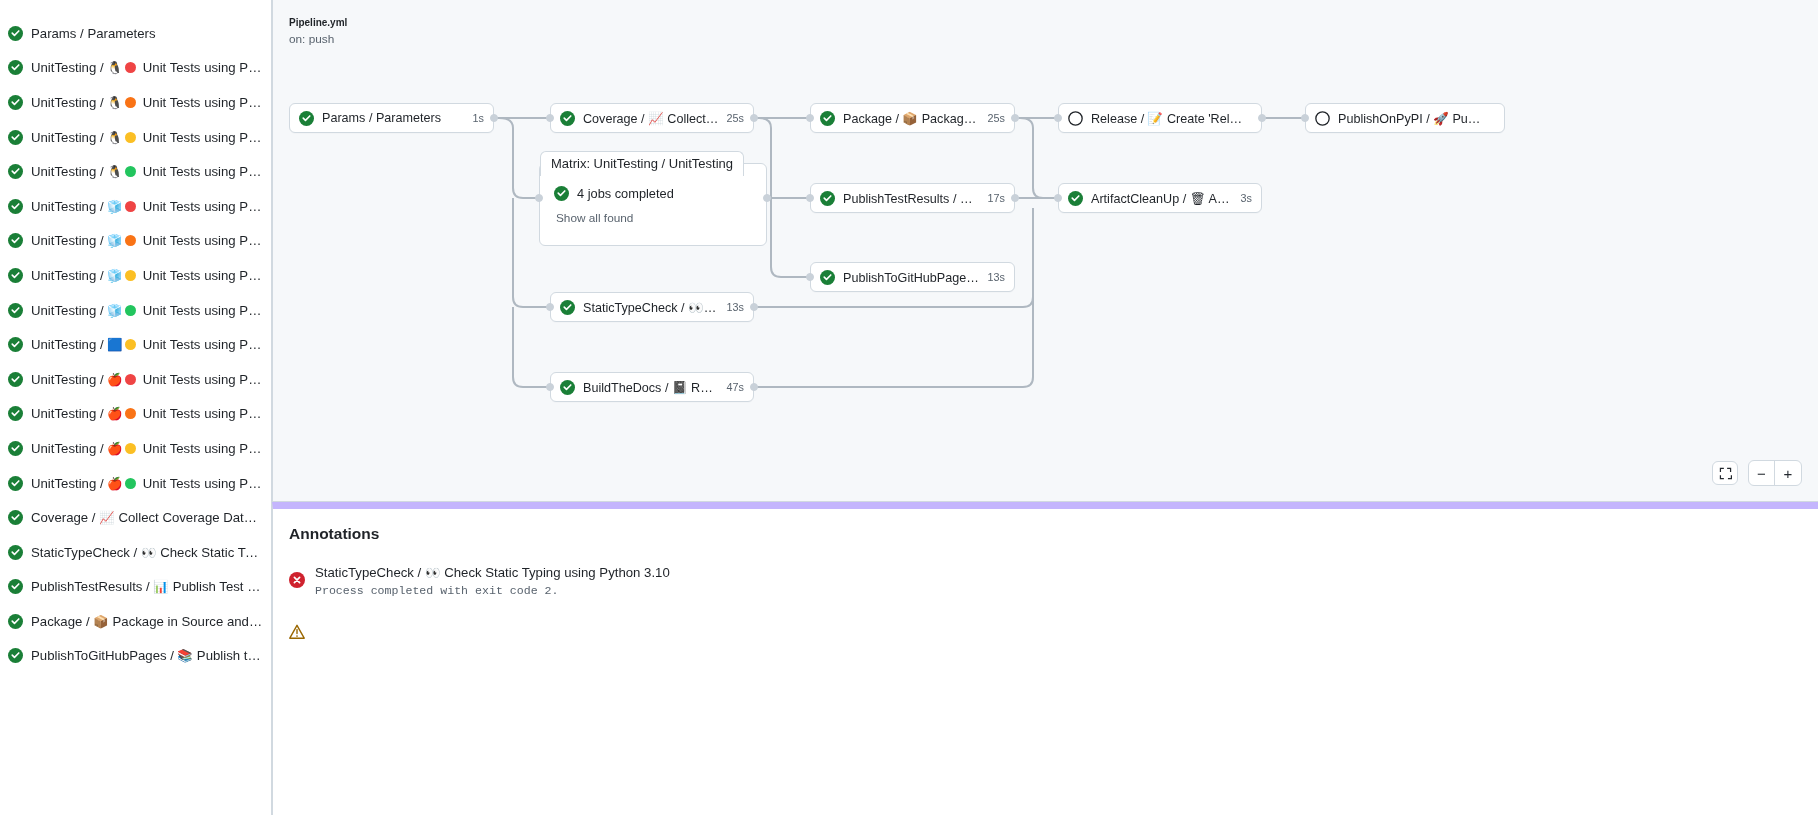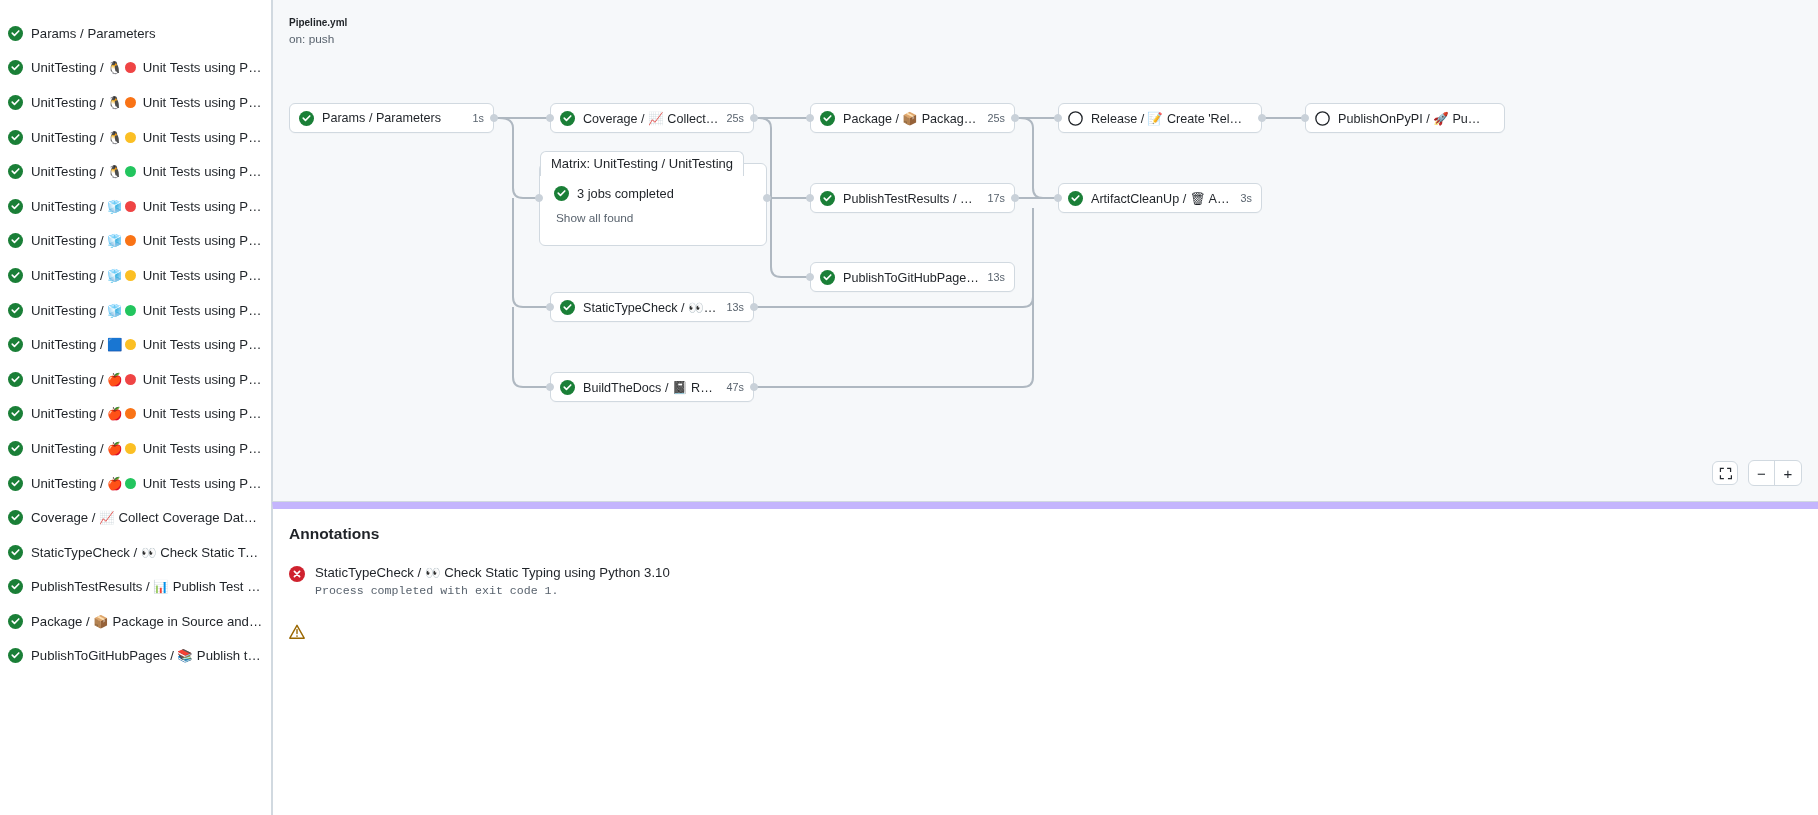--- a/index.html
+++ b/index.html
@@ -175,21 +175,21 @@
     border-left: 1px solid #d1d9e0;
     border-top: 7px solid #c4b5fd;
     background: #ffffff;
     height: 313px;
     padding: 16px 16px 0 16px;
     overflow: hidden;
   }
   .ann-title { font-size: 15.5px; font-weight: 600; color: #1f2328; }
   .ann-sub { font-size: 11.8px; color: #59636e; margin-top: 4px; }
   .ann-list { margin-top: 22px; }
-  .ann-item { display: flex; align-items: flex-start; margin-bottom: 26px; margin-top: 6px; }
+  .ann-item { display: flex; align-items: center; margin-bottom: 26px; margin-top: 6px; }
   .ann-ico { flex: 0 0 auto; margin-right: 10px; margin-top: 1px; }
   .ann-head {
     font-size: 13.2px;
     color: #1f2328;
     font-weight: 400;
   }
   .ann-desc {
     font-size: 11.6px;
     color: #59636e;
     margin-top: 4px;
@@ -446,21 +446,21 @@
         <div class="matrix" style="left:266px; top:163px; width:228px; height:83px;">
           <div class="matrix-title">Matrix: UnitTesting / UnitTesting</div>
           <div class="matrix-body">
             <div class="matrix-row">
               <span class="st">
                   <svg width="15" height="15" viewBox="0 0 16 16">
                     <circle cx="8" cy="8" r="8" fill="#1a7f37"></circle>
                     <path d="M11.5 5.3 6.9 10 4.5 7.6" fill="none" stroke="#fff" stroke-width="1.7" stroke-linecap="round" stroke-linejoin="round"></path>
                   </svg>
                 </span>
-              <span>3 jobs completed</span>
+              <span>4 jobs completed</span>
             </div>
             <div class="matrix-link">Show all found</div>
           </div>
         </div>
 
         <div class="node" style="left:277px; top:292px; width:204px;">
           <span class="st">
               <svg width="15" height="15" viewBox="0 0 16 16">
                 <circle cx="8" cy="8" r="8" fill="#1a7f37"></circle>
                 <path d="M11.5 5.3 6.9 10 4.5 7.6" fill="none" stroke="#fff" stroke-width="1.7" stroke-linecap="round" stroke-linejoin="round"></path>
@@ -586,21 +586,21 @@
     <div class="ann-card">
       <div class="ann-title">Annotations</div>
       <div class="ann-list" id="ann-list">
           <div class="ann-item">
             <div class="ann-ico"><svg width="16" height="16" viewBox="0 0 16 16">
                 <circle cx="8" cy="8" r="8" fill="#cf222e"></circle>
                 <path d="M5.4 5.4 10.6 10.6 M10.6 5.4 5.4 10.6" stroke="#fff" stroke-width="1.7" stroke-linecap="round"></path>
               </svg></div>
             <div>
               <div class="ann-head">StaticTypeCheck / <span class="emoji">👀</span> Check Static Typing using Python 3.10</div>
-              <div class="ann-desc">Process completed with exit code 1.</div>
+              <div class="ann-desc">Process completed with exit code 2.</div>
             </div>
           </div>
           <div class="ann-item">
             <div class="ann-ico"><svg width="16" height="16" viewBox="0 0 16 16">
                 <path d="M8 1.3 15.2 14.2H0.8Z" fill="none" stroke="#9a6700" stroke-width="1.4" stroke-linejoin="round"></path>
                 <path d="M8 5.6v4" stroke="#9a6700" stroke-width="1.4" stroke-linecap="round"></path>
                 <circle cx="8" cy="12" r="0.85" fill="#9a6700"></circle>
               </svg></div>
           </div>
         </div>

